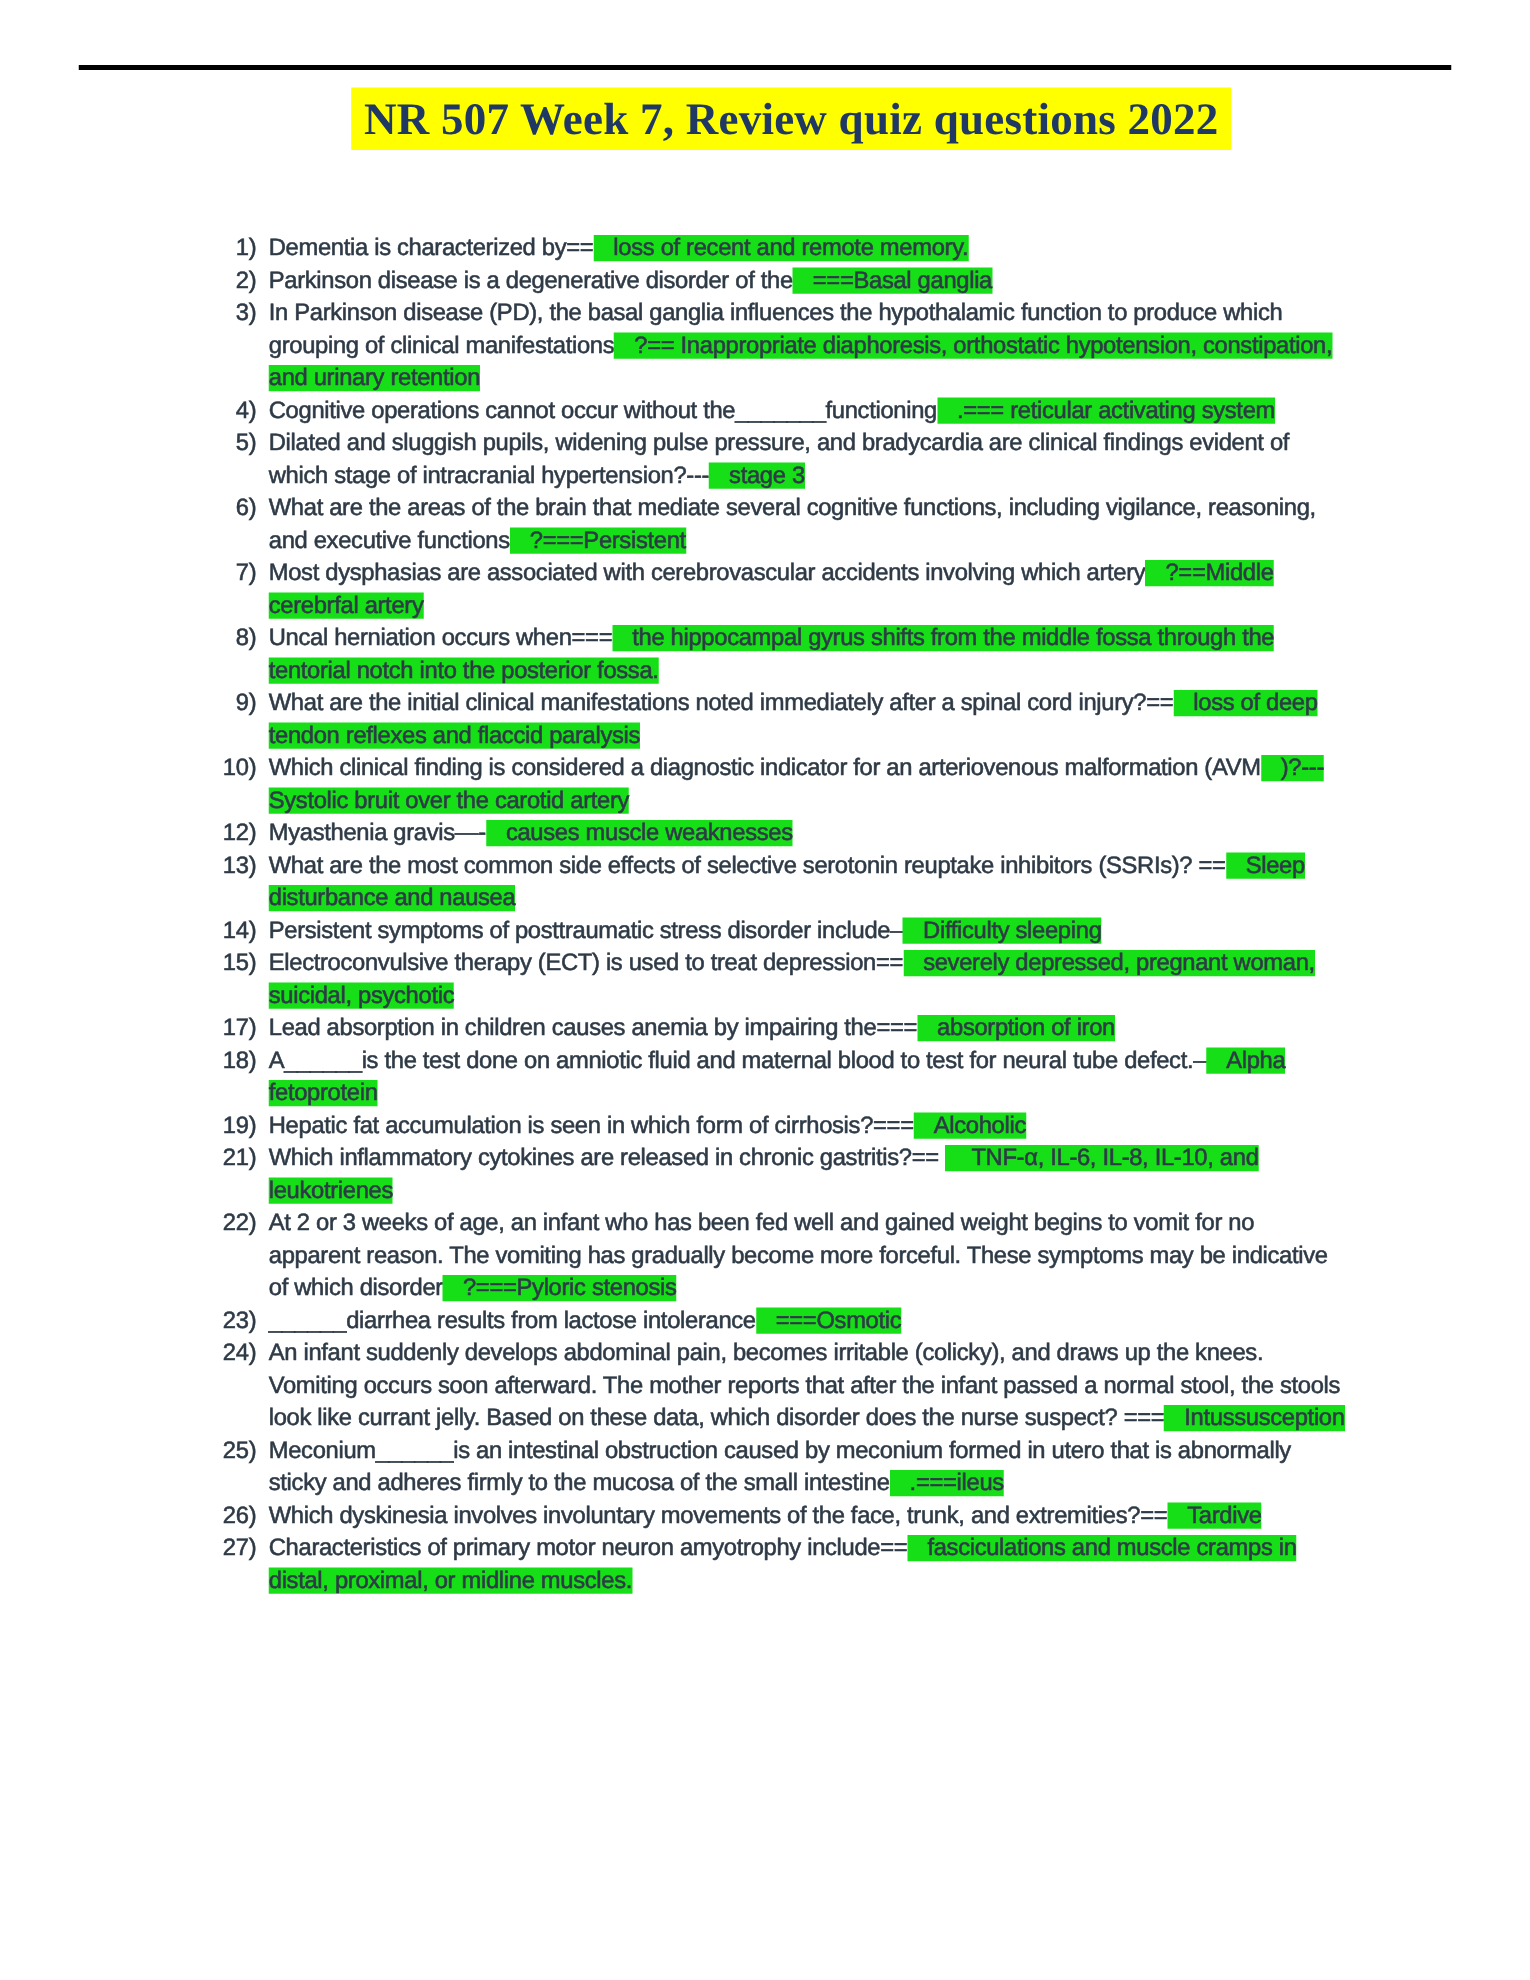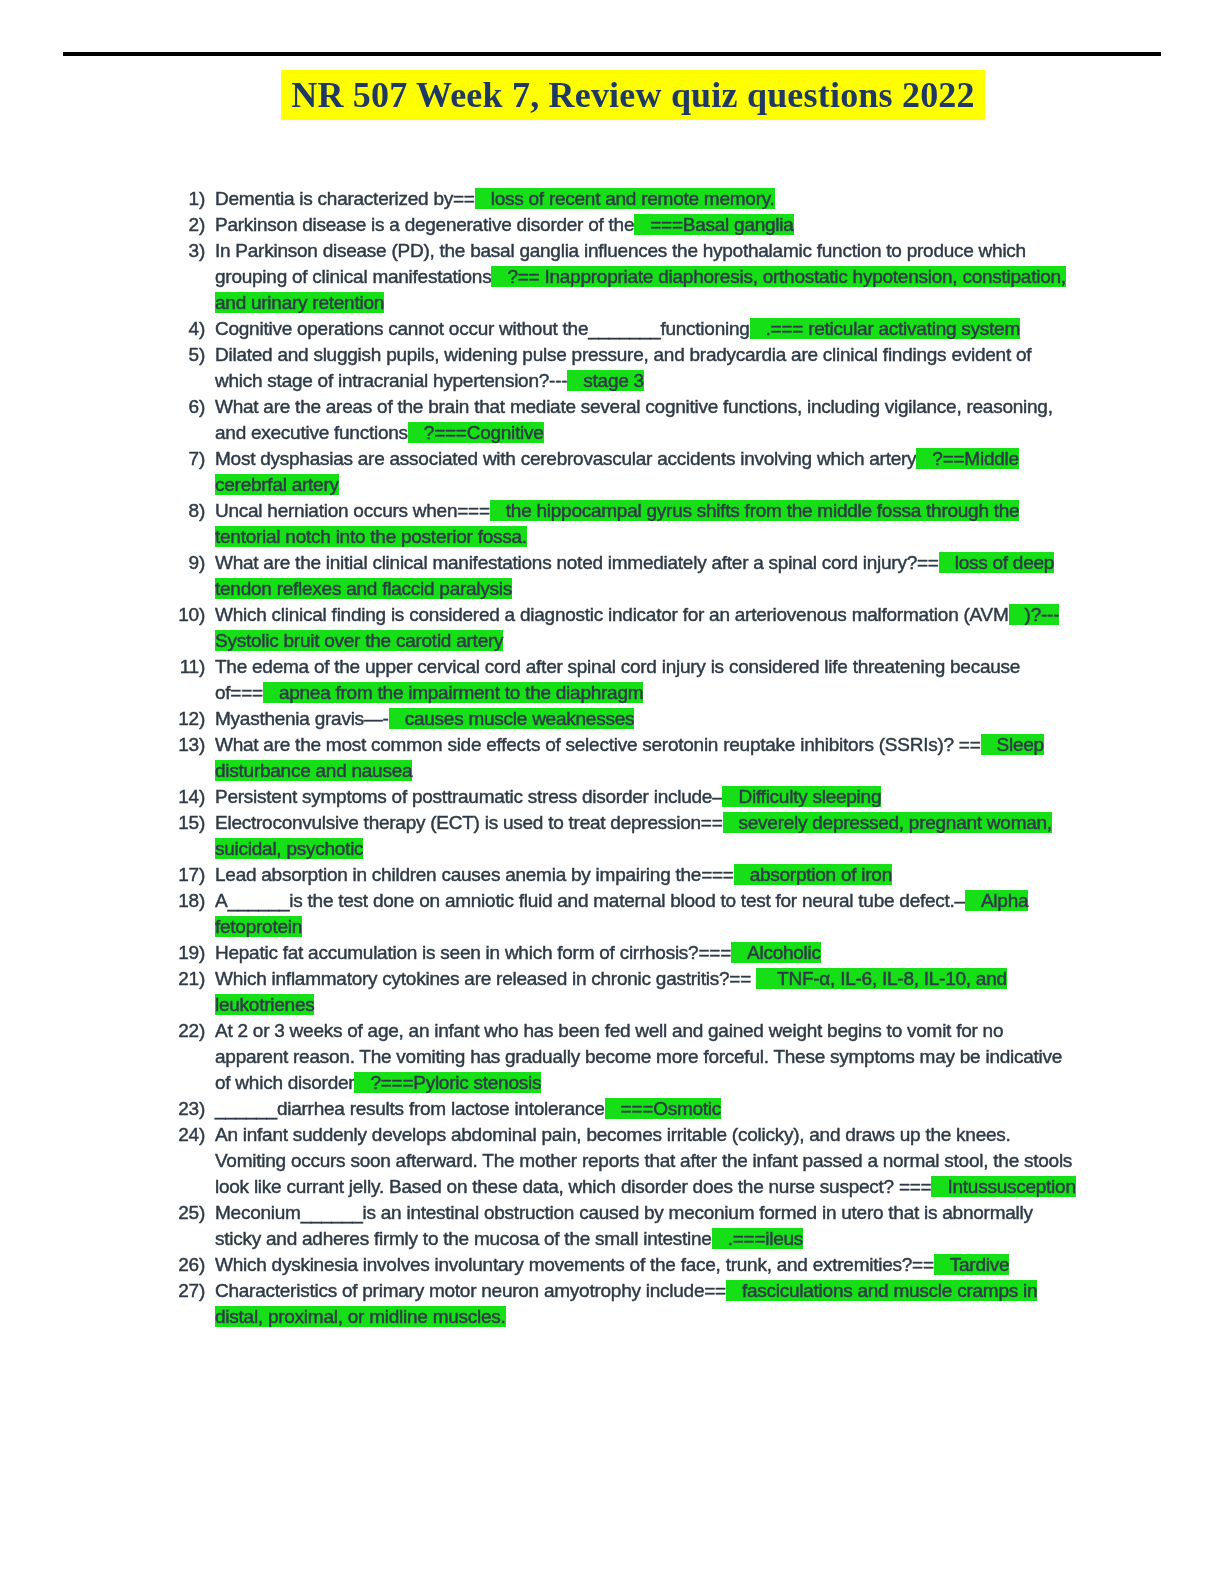--- a/index.html
+++ b/index.html
@@ -81,26 +81,25 @@
   <div class="top-rule"></div>
   <div class="title-row">
     <span class="title-hl">NR 507 Week 7, Review quiz questions 2022</span>
   </div>
   <ol class="quiz-list">
       <li><span class="qnum">1)</span><span class="seg">Dementia is characterized by==</span><span class="seg hl">loss of recent and remote memory.</span></li>
       <li><span class="qnum">2)</span><span class="seg">Parkinson disease is a degenerative disorder of the</span><span class="seg hl">===Basal ganglia</span></li>
       <li><span class="qnum">3)</span><span class="seg">In Parkinson disease (PD), the basal ganglia influences the hypothalamic function to produce which grouping of clinical manifestations</span><span class="seg hl">?== Inappropriate diaphoresis, orthostatic hypotension, constipation, and urinary retention</span></li>
       <li><span class="qnum">4)</span><span class="seg">Cognitive operations cannot occur without the_______functioning</span><span class="seg hl">.=== reticular activating system</span></li>
       <li><span class="qnum">5)</span><span class="seg">Dilated and sluggish pupils, widening pulse pressure, and bradycardia are clinical findings evident of which stage of intracranial hypertension?---</span><span class="seg hl">stage 3</span></li>
-      <li><span class="qnum">6)</span><span class="seg">What are the areas of the brain that mediate several cognitive functions, including vigilance, reasoning, and executive functions</span><span class="seg hl">?===Cognitive</span></li>
+      <li><span class="qnum">6)</span><span class="seg">What are the areas of the brain that mediate several cognitive functions, including vigilance, reasoning, and executive functions</span><span class="seg hl">?===Persistent</span></li>
       <li><span class="qnum">7)</span><span class="seg">Most dysphasias are associated with cerebrovascular accidents involving which artery</span><span class="seg hl">?==Middle cerebrfal artery</span></li>
       <li><span class="qnum">8)</span><span class="seg">Uncal herniation occurs when===</span><span class="seg hl">the hippocampal gyrus shifts from the middle fossa through the tentorial notch into the posterior fossa.</span></li>
       <li><span class="qnum">9)</span><span class="seg">What are the initial clinical manifestations noted immediately after a spinal cord injury?==</span><span class="seg hl">loss of deep tendon reflexes and flaccid paralysis</span></li>
       <li><span class="qnum">10)</span><span class="seg">Which clinical finding is considered a diagnostic indicator for an arteriovenous malformation (AVM</span><span class="seg hl">)?---Systolic bruit over the carotid artery</span></li>
-      <li><span class="qnum">11)</span><span class="seg">The edema of the upper cervical cord after spinal cord injury is considered life threatening because of===</span><span class="seg hl">apnea from the impairment to the diaphragm</span></li>
       <li><span class="qnum">12)</span><span class="seg">Myasthenia gravis—-</span><span class="seg hl">causes muscle weaknesses</span></li>
       <li><span class="qnum">13)</span><span class="seg">What are the most common side effects of selective serotonin reuptake inhibitors (SSRIs)? ==</span><span class="seg hl">Sleep disturbance and nausea</span></li>
       <li><span class="qnum">14)</span><span class="seg">Persistent symptoms of posttraumatic stress disorder include–</span><span class="seg hl">Difficulty sleeping</span></li>
       <li><span class="qnum">15)</span><span class="seg">Electroconvulsive therapy (ECT) is used to treat depression==</span><span class="seg hl">severely depressed, pregnant woman, suicidal, psychotic</span></li>
       <li><span class="qnum">17)</span><span class="seg">Lead absorption in children causes anemia by impairing the===</span><span class="seg hl">absorption of iron</span></li>
       <li><span class="qnum">18)</span><span class="seg">A______is the test done on amniotic fluid and maternal blood to test for neural tube defect.–</span><span class="seg hl">Alpha fetoprotein</span></li>
       <li><span class="qnum">19)</span><span class="seg">Hepatic fat accumulation is seen in which form of cirrhosis?===</span><span class="seg hl">Alcoholic</span></li>
       <li><span class="qnum">21)</span><span class="seg">Which inflammatory cytokines are released in chronic gastritis?== </span><span class="seg hl">&nbsp;TNF-α, IL-6, IL-8, IL-10, and leukotrienes</span></li>
       <li><span class="qnum">22)</span><span class="seg">At 2 or 3 weeks of age, an infant who has been fed well and gained weight begins to vomit for no apparent reason. The vomiting has gradually become more forceful. These symptoms may be indicative of which disorder</span><span class="seg hl">?===Pyloric stenosis</span></li>
       <li><span class="qnum">23)</span><span class="seg">______diarrhea results from lactose intolerance</span><span class="seg hl">===Osmotic</span></li>

